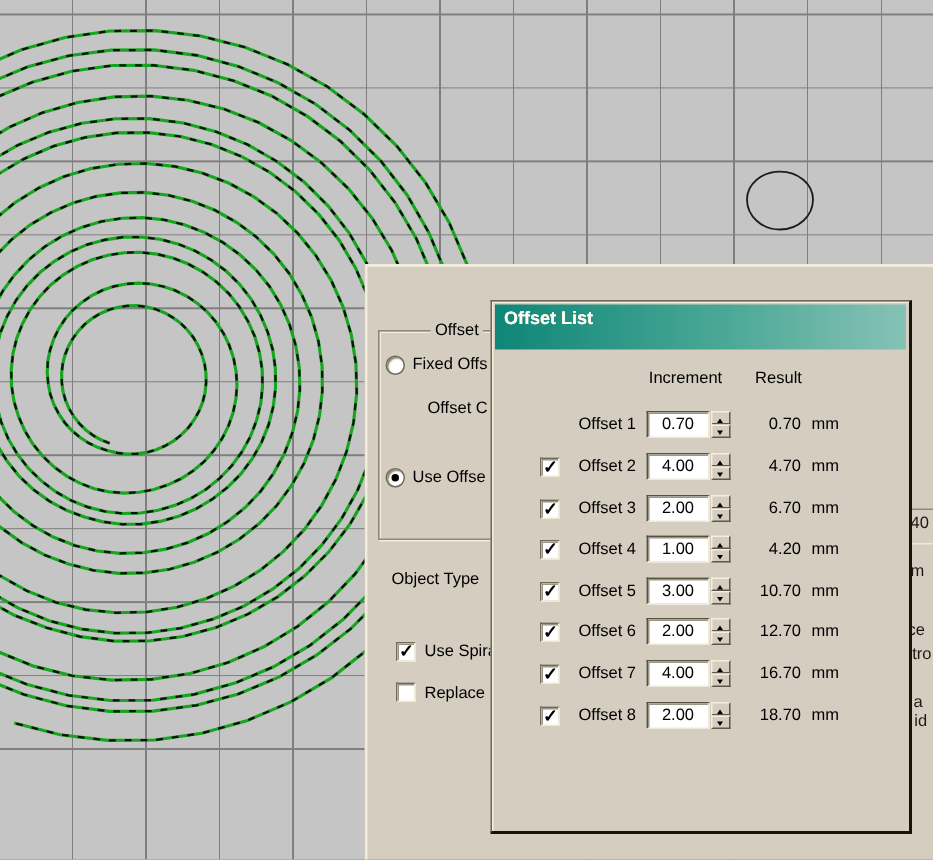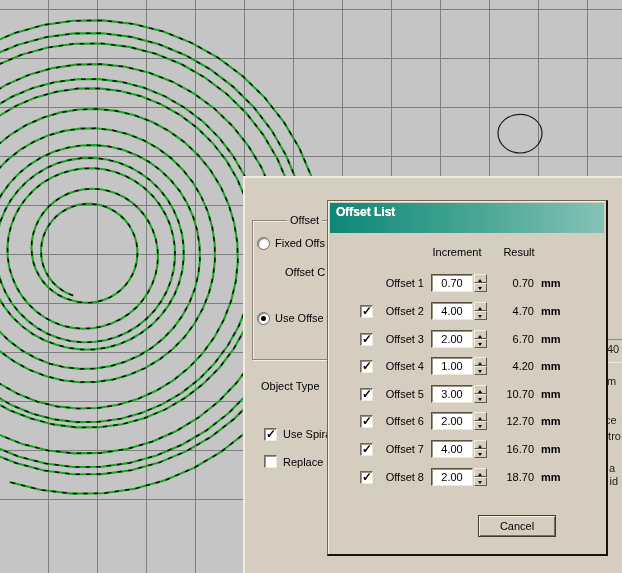--- a/index.html
+++ b/index.html
@@ -47,21 +47,21 @@
   .sbtn i{position:absolute;left:3px;width:0;height:0;border:2px solid transparent;}
   .sbtn.up i{top:2px;border-bottom:3px solid #000;}
   .sbtn.dn i{top:3px;border-top:3px solid #000;}
   
   .row{position:absolute;left:0;width:278px;height:20px;}
   .row .cb{left:32px;top:4px;}
   .row .rl{position:absolute;left:46px;width:50px;top:0;height:20px;line-height:20px;text-align:right;}
   .row .fld{left:103px;top:1px;}
   .row .spin{left:146px;top:1px;}
   .row .rv{position:absolute;left:158px;width:48px;top:0;height:20px;line-height:20px;text-align:right;}
-  .row .ru{position:absolute;left:213px;top:0;height:20px;line-height:20px;font-weight:bold;}
+  .row .ru{position:absolute;left:213px;top:0;height:20px;line-height:20px;}
   .hdr{position:absolute;top:45px;height:13px;text-align:center;}
   #hdr-inc{left:89px;width:80px;}
   #hdr-res{left:161px;width:60px;}
   
   .btn{position:absolute;background:#d5cdc0;text-align:center;line-height:20px;
        border:1px solid #3e3a30;
        box-shadow:inset 1px 1px 0 #f6f0e0, inset -1px -1px 0 #76705f;cursor:default;}
   #ok-btn{left:47px;top:313px;width:75px;height:21px;
           border:2px solid #0d0b08;line-height:19px;
           box-shadow:inset 1px 1px 0 #f6f0e0, inset -1px -1px 0 #76705f;}
@@ -238,15 +238,14 @@
             <i></i>
           </span>
           <span class="sbtn dn">
             <i></i>
           </span>
         </span>
       <span class="rv">18.70</span>
       <span class="ru">mm</span>
     </div>
 
-    <div class="btn" id="cancel-btn">Cancel</div>
   </div>
 </div>
 
 </body></html>

